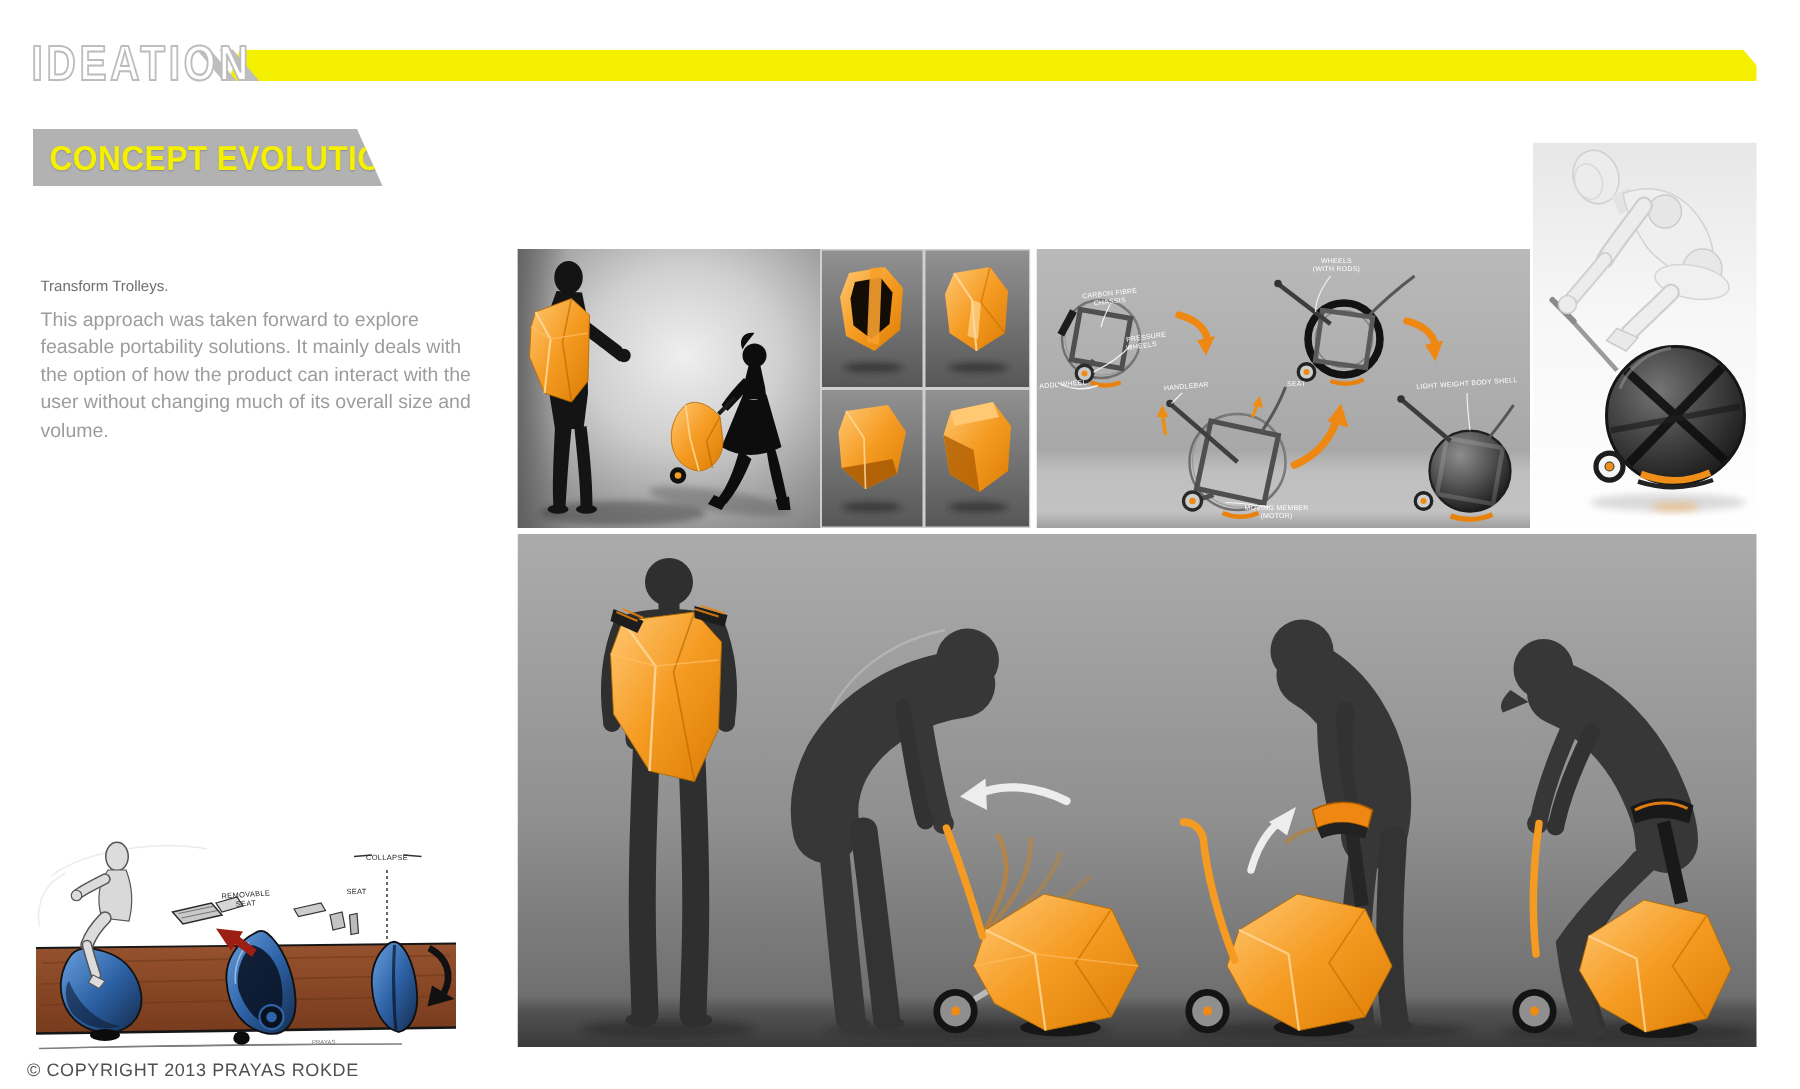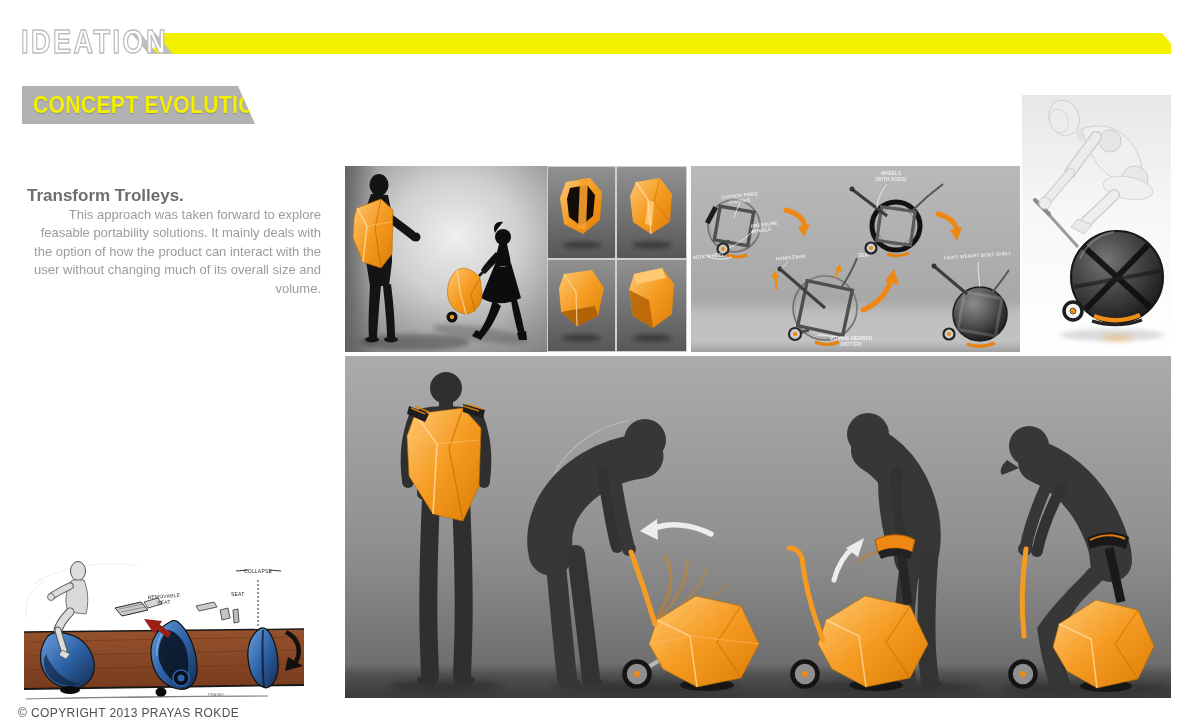--- a/index.html
+++ b/index.html
@@ -24,22 +24,22 @@
     display:flex; align-items:center; padding-left:11px; }
   .section-banner span { font-size:23px; font-weight:800; color:#f5ef00;
     letter-spacing:.3px; transform:scaleX(.92); transform-origin:left center;
     text-shadow:0 1px 1px rgba(90,90,110,.45); white-space:nowrap; }
 
   
   .article { position:absolute; left:27px; top:164px; width:300px; }
   .rollerbag { font-style:italic; font-size:17.5px; font-weight:bold; letter-spacing:.6px; }
   .rollerbag .lt { color:#b7b7b7; }
   .rollerbag .bd { color:#808080; }
-  .article h3 { margin-top:22px; font-size:17px; font-weight:bold; color:#6d6d6d; }
-  .article p { margin-top:0; font-size:13px; line-height:1.42; color:#9c9c9c; width:294px;text-align:right; }
+  .article h3 { margin-top:22px; font-size:10px; font-weight:normal; color:#6d6d6d; }
+  .article p { margin-top:7px; font-size:13px; line-height:1.42; color:#9c9c9c; width:294px; }
 
   
   .panel { position:absolute; display:block; }
   svg text { font-family:"Liberation Sans", sans-serif; }
   .anno { fill:#ffffff; font-size:4.6px; letter-spacing:.2px; }
   .anno-dark { fill:#2b2b2b; font-size:5px; letter-spacing:.2px; }
 
   .copyright { position:absolute; left:18px; top:706px; font-size:12px; color:#4f4f4f;
     letter-spacing:.4px;text-align:center; }
 </style>

